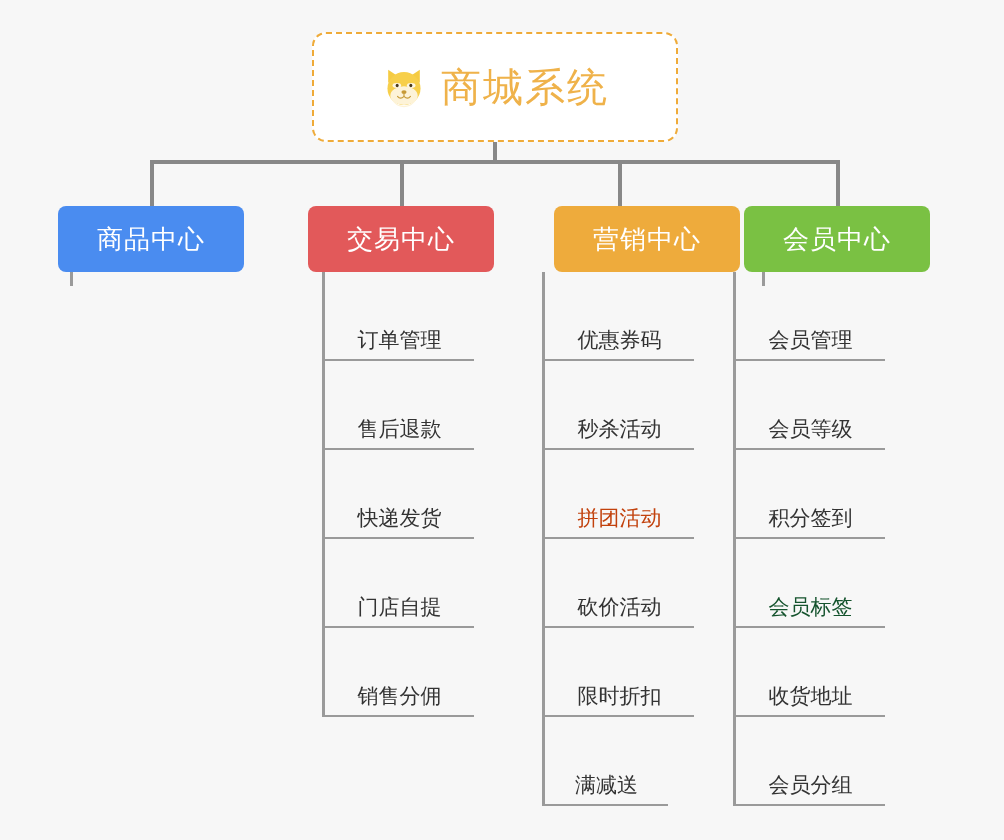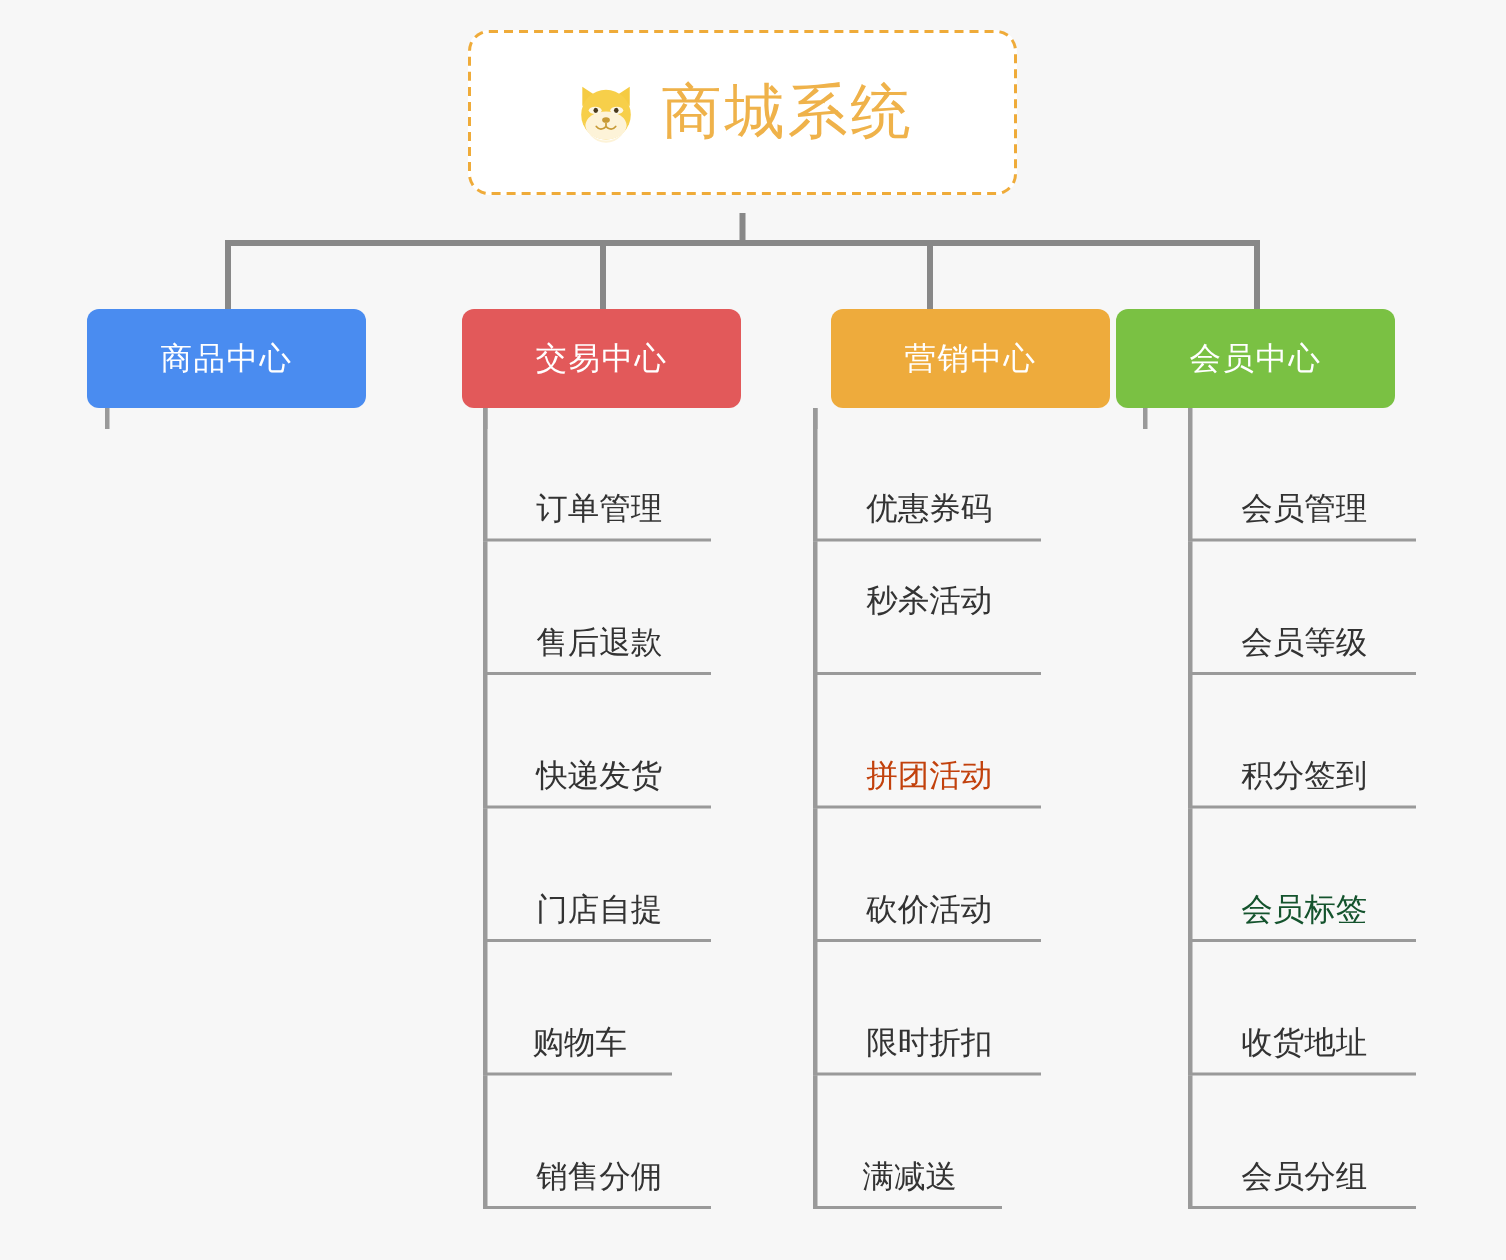--- a/index.html
+++ b/index.html
@@ -17,21 +17,21 @@
   #stage {
     position: relative;
     width: 1004px;
     height: 840px;
   }
 
   
   #root-node {
     position: absolute;
     left: 312px;
-    top: 20px;
+    top: 32px;
     width: 366px;
     height: 110px;
     box-sizing: border-box;
     background: #ffffff;
     border: 2px dashed #efab39;
     border-radius: 14px;
     display: flex;
     align-items: center;
     justify-content: center;
     gap: 14px;
@@ -62,21 +62,21 @@
   .cat-box {
     position: absolute;
     top: 206px;
     height: 66px;
     box-sizing: border-box;
     border-radius: 8px;
     display: flex;
     align-items: center;
     justify-content: center;
     color: #ffffff;
-    font-size: 21px;
+    font-size: 26px;
     letter-spacing: 1px;
     white-space: nowrap;
   }
 
   
   .leaf-col {
     position: absolute;
     top: 272px;
   }
   .leaf-item {
@@ -153,56 +153,53 @@
       </div>
     <div class="leaf-item" style="border-left-color: rgb(154, 154, 154); border-bottom-color: rgb(154, 154, 154);">
         <span class="leaf-label" style="color: rgb(51, 51, 51);">售后退款</span>
       </div>
     <div class="leaf-item" style="border-left-color: rgb(154, 154, 154); border-bottom-color: rgb(154, 154, 154);">
         <span class="leaf-label" style="color: rgb(51, 51, 51);">快递发货</span>
       </div>
     <div class="leaf-item" style="border-left-color: rgb(154, 154, 154); border-bottom-color: rgb(154, 154, 154);">
         <span class="leaf-label" style="color: rgb(51, 51, 51);">门店自提</span>
       </div>
-    <div class="leaf-item" style="width: 126px; border-left-color: rgb(154, 154, 154); border-bottom-color: rgb(154, 154, 154);">
-        <span class="leaf-label" style="color: rgb(51, 51, 51);">购物车</span>
-      </div>
     <div class="leaf-item" style="border-left-color: rgb(154, 154, 154); border-bottom-color: rgb(154, 154, 154);">
         <span class="leaf-label" style="color: rgb(51, 51, 51);">销售分佣</span>
       </div>
   </div>
 
   <div class="cat-box" style="left: 554px; width: 186px; background: rgb(238, 171, 60);">
     <span>营销中心</span>
   </div>
   <div class="leaf-col" style="left:542px; width:152px;">
     <div class="leaf-item" style="border-left-color: rgb(154, 154, 154); border-bottom-color: rgb(154, 154, 154);">
         <span class="leaf-label" style="color: rgb(51, 51, 51);">优惠券码</span>
       </div>
-    <div class="leaf-item" style="border-left-color: rgb(154, 154, 154); border-bottom-color: rgb(154, 154, 154); align-items: center;">
+    <div class="leaf-item" style="border-left-color: rgb(154, 154, 154); border-bottom-color: rgb(154, 154, 154);">
         <span class="leaf-label" style="color: rgb(51, 51, 51);">秒杀活动</span>
       </div>
     <div class="leaf-item" style="border-left-color: rgb(154, 154, 154); border-bottom-color: rgb(154, 154, 154);">
         <span class="leaf-label" style="color: #c2410c;">拼团活动</span>
       </div>
     <div class="leaf-item" style="border-left-color: rgb(154, 154, 154); border-bottom-color: rgb(154, 154, 154);">
         <span class="leaf-label" style="color: rgb(51, 51, 51);">砍价活动</span>
       </div>
     <div class="leaf-item" style="border-left-color: rgb(154, 154, 154); border-bottom-color: rgb(154, 154, 154);">
         <span class="leaf-label" style="color: rgb(51, 51, 51);">限时折扣</span>
       </div>
     <div class="leaf-item" style="width: 126px; border-left-color: rgb(154, 154, 154); border-bottom-color: rgb(154, 154, 154);">
         <span class="leaf-label" style="color: rgb(51, 51, 51);">满减送</span>
       </div>
   </div>
 
   <div class="cat-box" style="left: 744px; width: 186px; background: rgb(122, 193, 67);">
     <span>会员中心</span>
   </div>
-  <div class="leaf-col" style="left:792px; width:152px;">
+  <div class="leaf-col" style="left:733px; width:152px;">
     <div class="leaf-item" style="border-left-color: rgb(154, 154, 154); border-bottom-color: rgb(154, 154, 154);">
         <span class="leaf-label" style="color: rgb(51, 51, 51);">会员管理</span>
       </div>
     <div class="leaf-item" style="border-left-color: rgb(154, 154, 154); border-bottom-color: rgb(154, 154, 154);">
         <span class="leaf-label" style="color: rgb(51, 51, 51);">会员等级</span>
       </div>
     <div class="leaf-item" style="border-left-color: rgb(154, 154, 154); border-bottom-color: rgb(154, 154, 154);">
         <span class="leaf-label" style="color: rgb(51, 51, 51);">积分签到</span>
       </div>
     <div class="leaf-item" style="border-left-color: rgb(154, 154, 154); border-bottom-color: rgb(154, 154, 154);">

